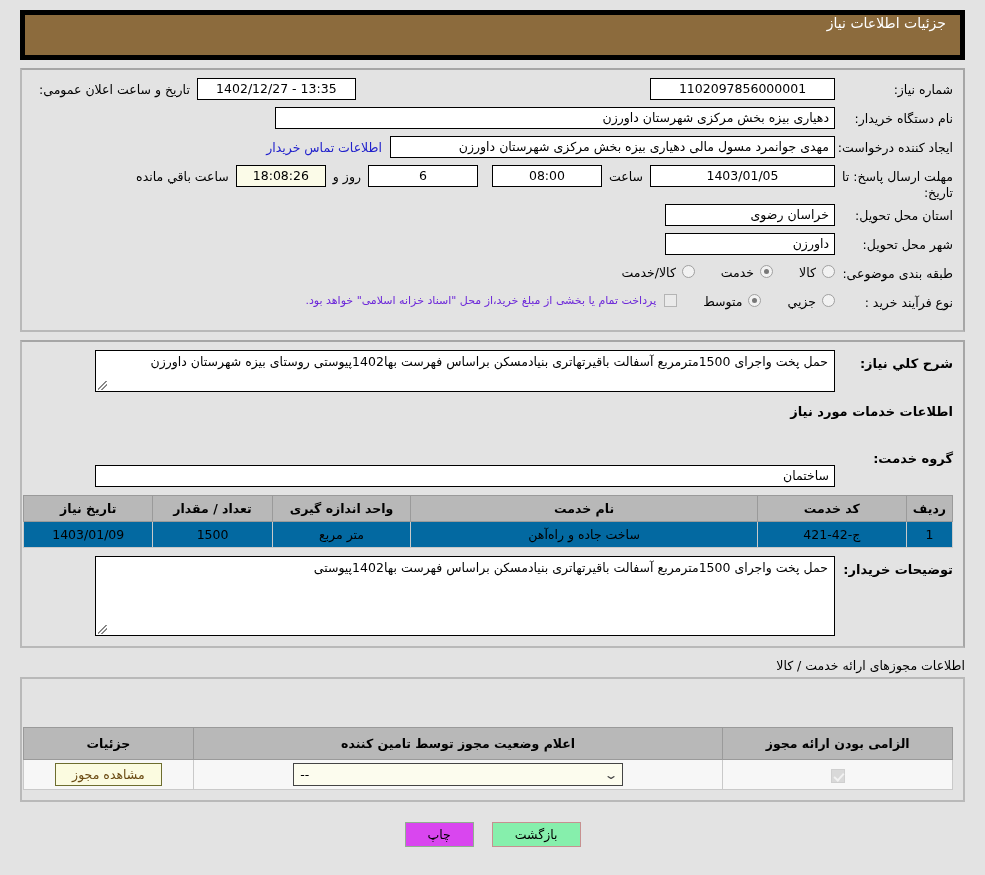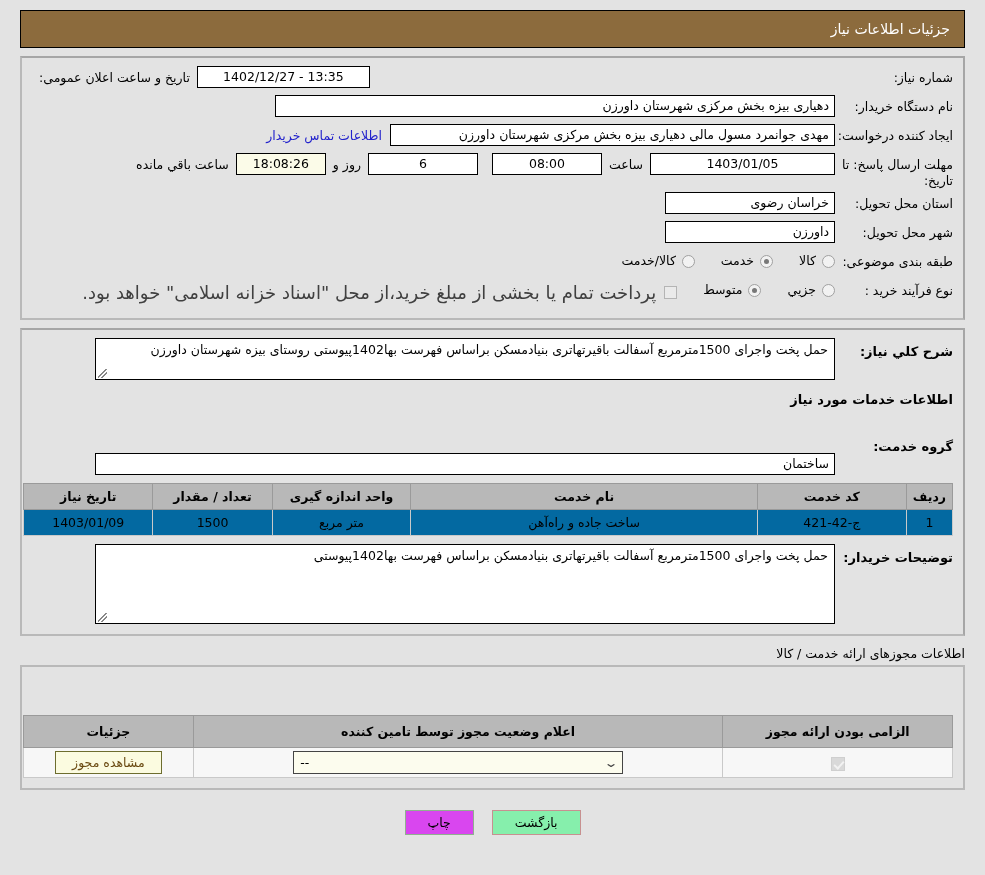--- a/index.html
+++ b/index.html
@@ -57,26 +57,26 @@
     font-size: 86px; font-weight: bold;
     color: rgba(226,170,170,0.35);
     direction: ltr;
   }
 
   .page { position: relative; z-index: 2; }
 
   
   .title-bar {
     margin: 10px 20px 0 20px;
-    height: 38px;
+    height: 50px;
     background: #8c6b3d;
-    border: 1px solid #000000;
+    border: 5px solid #000000;
     color: #ffffff;
     display: flex;
-    align-items: center;
+    align-items: flex-start;
     justify-content: flex-start;
     padding: 0 14px;
     font-size: 14px;
   }
 
   
   .panel {
     margin: 8px 20px 0 20px;
     border: 2px solid #b9b9b9;
     border-top-color: #a6a6a6;
@@ -115,40 +115,40 @@
   .fld.cream { background: #fbfbe8; }
   .fld.w-need   { width: 185px; text-align: center; }
   .fld.w-org    { width: 560px; }
   .fld.w-person { width: 445px; }
   .fld.w-date   { width: 185px; text-align: center; }
   .fld.w-time   { width: 110px; text-align: center; }
   .fld.w-days   { width: 110px; text-align: center; }
   .fld.w-count  { width: 90px;  text-align: center; }
   .fld.w-prov   { width: 170px; }
   .fld.w-city   { width: 170px; }
-  .fld.w-pub    { width: 173px; text-align: center; }
+  .fld.w-pub    { width: 159px; text-align: center; }
 
   .inline-lbl {
     font-size: 12.5px;
     padding: 4px 7px 0 7px;
     white-space: nowrap;
     color: #000;
   }
   .link {
     color: #2222cc;
     font-size: 12.5px;
     padding: 4px 8px 0 8px;
     cursor: pointer;
     white-space: nowrap;
   }
   .spacer { flex: 1; }
 
   
   .radio-group { display: flex; align-items: center; padding-top: 3px; }
-  .radio-item { display: flex; align-items: flex-end; margin-left: 26px; }
+  .radio-item { display: flex; align-items: flex-start; margin-left: 26px; }
   .radio {
     width: 13px; height: 13px;
     border-radius: 50%;
     border: 1px solid #a0a0a0;
     background: #f2f2f2;
     margin-left: 6px;
     position: relative;
     flex: 0 0 13px;
   }
   .radio.on::after {
@@ -162,21 +162,21 @@
   .radio-lbl { font-size: 12.5px; color: #000; white-space: nowrap; }
 
   .chk-line { display: flex; align-items: center; padding-top: 3px; }
   .chkbox {
     width: 13px; height: 13px;
     border: 1px solid #b4b4b4;
     background: #eaeaea;
     margin-left: 8px;
     flex: 0 0 13px;
   }
-  .chk-text { font-size: 18px; color: #404040; }
+  .chk-text { font-size: 11px; color: #6d28d9; }
 
   
   .desc-row { display: flex; align-items: flex-start; }
   .desc-lbl {
     width: 118px; flex: 0 0 118px;
     text-align: right;
     font-size: 13px; font-weight: bold;
     padding-top: 6px;
   }
   .ta {
@@ -355,20 +355,21 @@
 <div class="page">
 
   <div class="title-bar">
     <span>جزئیات اطلاعات نیاز</span>
   </div>
 
   <div class="panel">
 
     <div class="frow">
       <div class="lbl">شماره نیاز:</div>
+      <div class="fld w-need">1102097856000001</div>
       <div class="spacer"></div>
       <div class="fld w-pub">13:35 - 1402/12/27</div>
       <div class="inline-lbl">تاریخ و ساعت اعلان عمومی:</div>
     </div>
 
     <div class="frow">
       <div class="lbl">نام دستگاه خریدار:</div>
       <div class="fld w-org">دهیاری بیزه بخش مرکزی شهرستان داورزن</div>
     </div>
 

